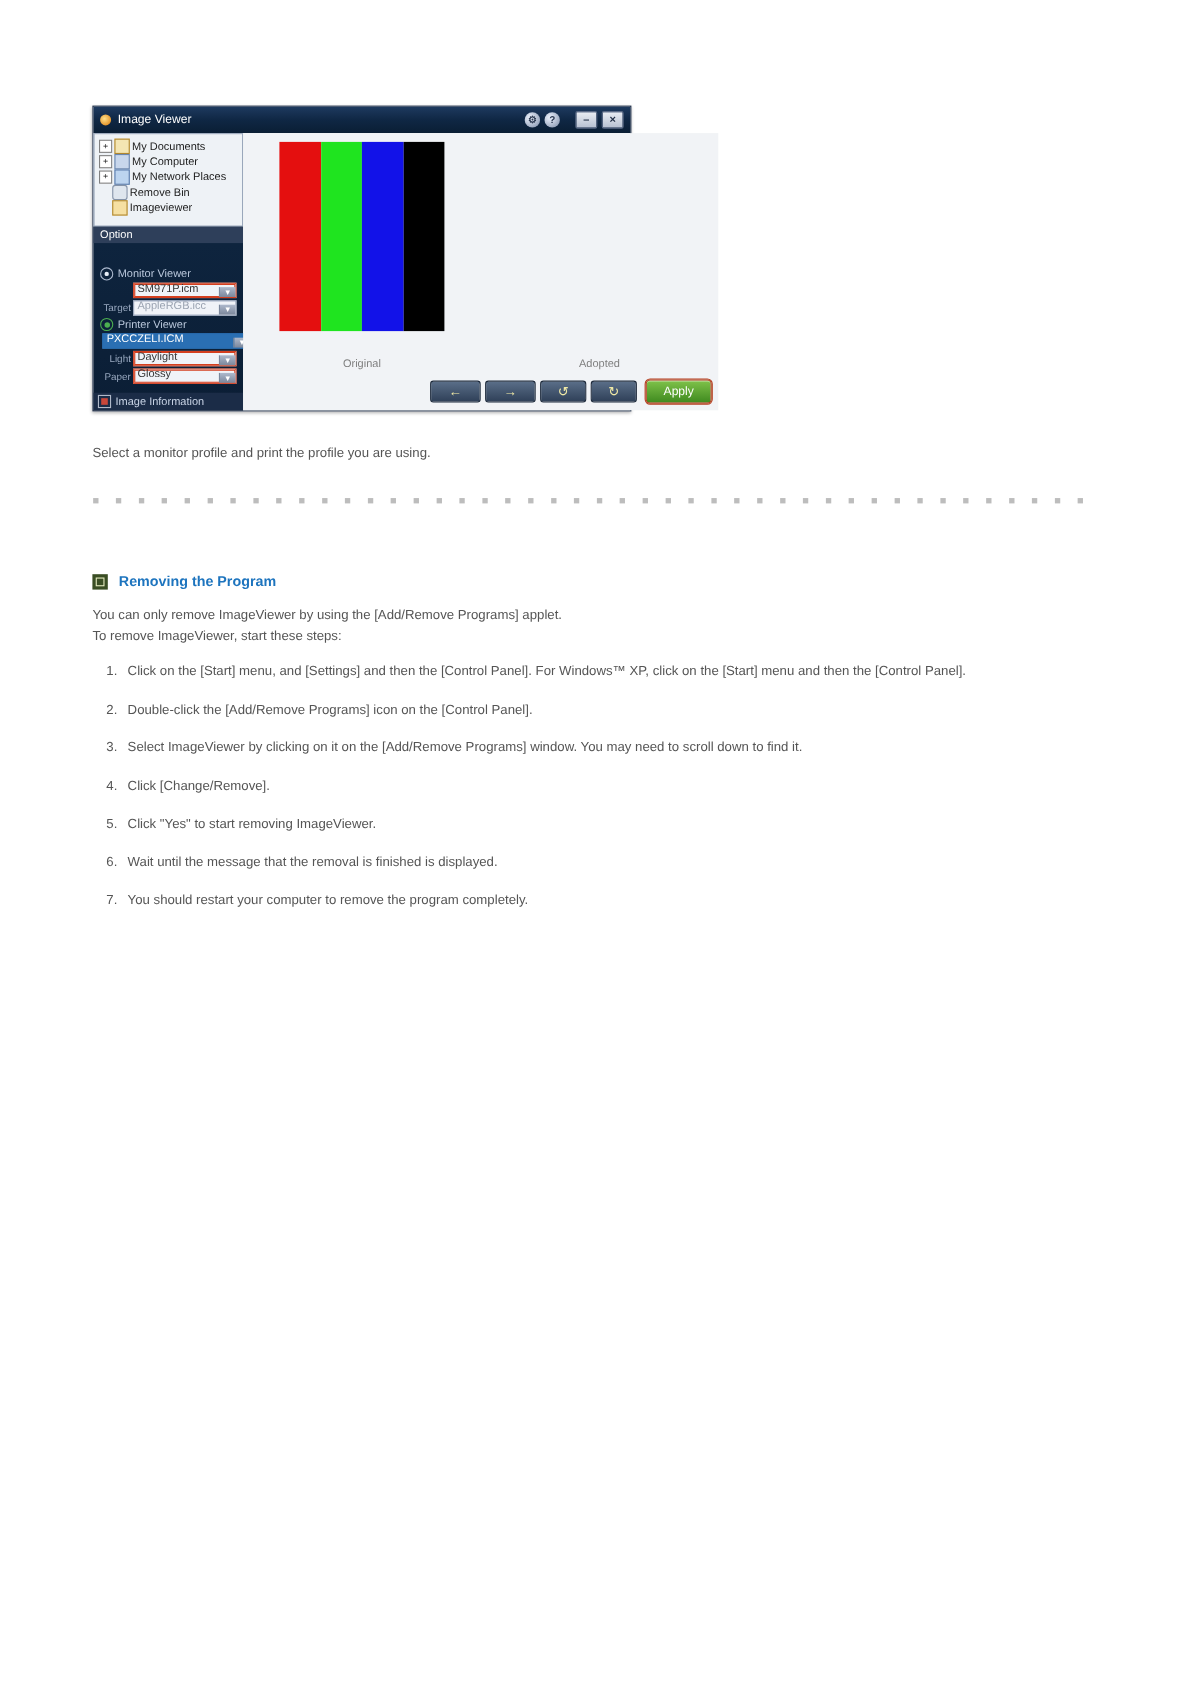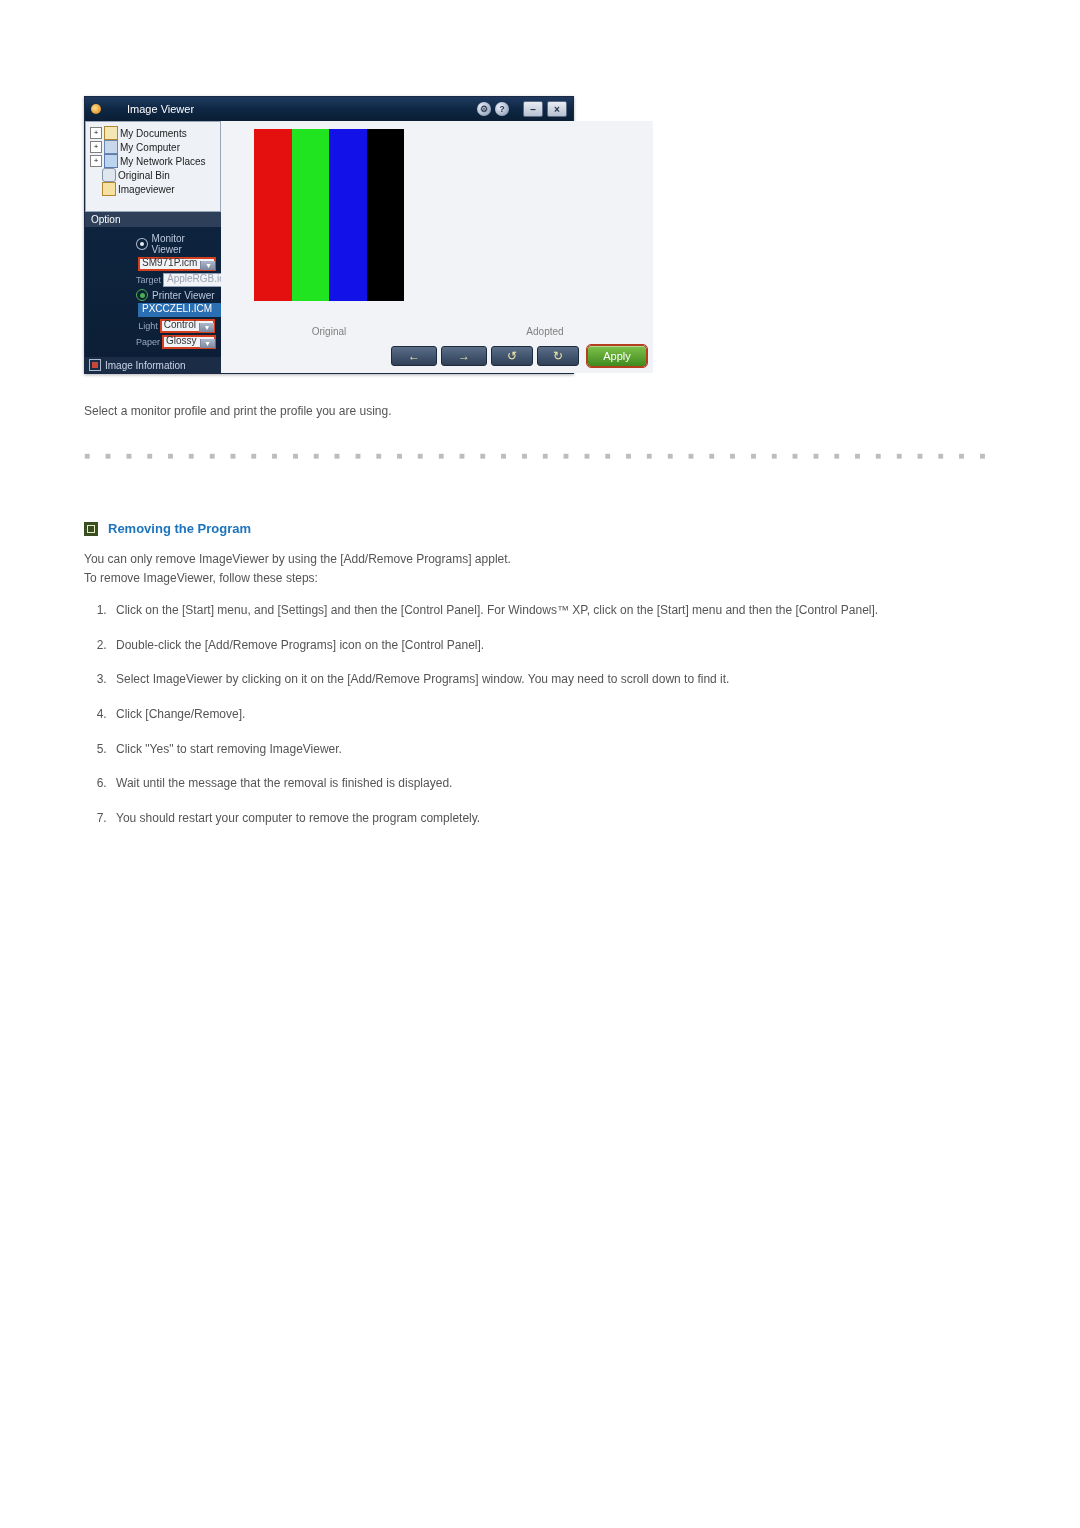--- a/index.html
+++ b/index.html
@@ -4,41 +4,41 @@
 <style>
   html, body { margin: 0; padding: 0; font-family: Verdana, Geneva, sans-serif; font-size: 12px; color: #333; }
   .page { width: 1080px; min-height: 1528px; background: #fff; padding: 96px 84px 60px 84px; box-sizing: border-box; }
 
   .step-heading { color: #c94a18; font-weight: bold; font-size: 13px; margin-bottom: 20px; }
 
   
   .app-window { width: 488px; border: 1px solid #1b2a44; background: #fff; box-shadow: 0 1px 3px rgba(0,0,0,.3); }
   .titlebar { display: flex; align-items: center; background: linear-gradient(#1e3a5f, #0f2744, #0a1e34); color: #fff; font-size: 11px; padding: 3px 6px; height: 18px; }
   .titlebar .app-icon { width: 10px; height: 10px; background: radial-gradient(circle at 40% 40%, #ffe08a, #d97706); border-radius: 50%; margin-right: 6px; }
-  .titlebar .title-text { flex: 0 0 auto; margin-left: 20px; }
+  .titlebar .title-text { flex: 0 0 auto; }
   .titlebar .spacer { flex: 1; }
   .title-btn { width: 14px; height: 14px; border-radius: 50%; margin-left: 4px; display: inline-flex; align-items: center; justify-content: center; font-size: 9px; font-weight: bold; }
   .tb-round { background: radial-gradient(circle at 35% 35%, #eef4ff, #7a8aa5); color: #2c3a52; }
   .tb-sq { width: 18px; height: 14px; border-radius: 2px; background: linear-gradient(#e8ecf2, #b7c1d2); border: 1px solid #5a6a86; margin-left: 4px; display:inline-flex; align-items:center; justify-content:center; font-size:10px; font-weight:bold; color:#1f2d44; }
 
   .app-body { display: flex; height: 252px; }
   .sidebar { width: 136px; background: linear-gradient(#102844, #0b1e35); display: flex; flex-direction: column; font-size: 10px; }
   .tree-area { background: #eef2f6; border: 1px solid #9aa7bb; margin: 0; padding: 4px 2px; height: 118px; overflow: hidden; }
   .tree-row { display:flex; align-items:center; padding: 0 2px; white-space: nowrap; color:#1a1a1a; }
   .exp { width:10px; height:10px; border:1px solid #808080; display:inline-flex; align-items:center; justify-content:center; font-size:8px; line-height:1; margin-right:2px; background:#fff; }
   .exp-blank { width:12px; display:inline-block; }
   .t-ico { width:12px; height:12px; margin-right:2px; display:inline-block; background:#f4d38c; border:1px solid #b0872f; }
   .t-ico.docs { background:#f4e6b3; }
   .t-ico.comp { background:#c8d7ec; border-color:#6b86ad; }
   .t-ico.net  { background:#bcd4ef; border-color:#5a7bab; }
   .t-ico.bin  { background:#dfe6ee; border-color:#8593a8; border-radius:3px; }
   .t-ico.fold { background:#f6e0a2; }
 
   .option-header { background: #2e3f5a; color:#fff; padding: 2px 6px; font-size: 10px; }
-  .option-body  { padding: 4px 6px 6px 6px; color:#c7d2e2;margin-left:45px; }
+  .option-body  { padding: 20px 6px 6px 6px; color:#c7d2e2; }
   .radio-row { display:flex; align-items:center; margin: 2px 0; }
   .radio-dot { width:10px; height:10px; border-radius:50%; border:1px solid #aebbd0; margin-right:4px; display:inline-flex; align-items:center; justify-content:center; }
   .radio-dot.sel::after { content:""; width:4px; height:4px; border-radius:50%; background:#e7edf6; }
   .radio-dot.green { border-color:#4caf50; }
   .radio-dot.green::after { background:#4caf50; width:5px; height:5px; content:""; border-radius:50%; }
   .radio-row .lbl { font-size:10px; color:#b9c7db; }
 
   .field-row { display:flex; align-items:center; margin:2px 0 2px 0; }
   .field-label { width:28px; font-size:9px; color:#98a8bf; margin-right:2px; text-align:right; }
   .combo { flex:1; height:14px; background:#f0f3f8; border:1px solid #93a1b8; display:flex; align-items:flex-end; font-size:10px; color:#333; box-sizing:border-box; }
@@ -116,21 +116,21 @@
             <span>My Computer</span>
           </div>
           <div class="tree-row">
             <span class="exp">+</span>
             <span class="t-ico net"></span>
             <span>My Network Places</span>
           </div>
           <div class="tree-row">
             <span class="exp-blank"></span>
             <span class="t-ico bin"></span>
-            <span>Original Bin</span>
+            <span>Remove Bin</span>
           </div>
           <div class="tree-row">
             <span class="exp-blank"></span>
             <span class="t-ico fold"></span>
             <span>Imageviewer</span>
           </div>
         </div>
 
         <div class="option-header">Option</div>
         <div class="option-body">
@@ -160,21 +160,21 @@
           <div class="field-row">
             <span class="field-label"></span>
             <div class="combo hl-blue">
               <span class="combo-val">PXCCZELI.ICM</span>
               <span class="combo-btn">▾</span>
             </div>
           </div>
           <div class="field-row">
             <span class="field-label">Light</span>
             <div class="combo hl-red">
-              <span class="combo-val">Control</span>
+              <span class="combo-val">Daylight</span>
               <span class="combo-btn">▾</span>
             </div>
           </div>
           <div class="field-row">
             <span class="field-label">Paper</span>
             <div class="combo hl-red">
               <span class="combo-val">Glossy</span>
               <span class="combo-btn">▾</span>
             </div>
           </div>
@@ -222,21 +222,21 @@
 
   <div class="dots-divider">■ ■ ■ ■ ■ ■ ■ ■ ■ ■ ■ ■ ■ ■ ■ ■ ■ ■ ■ ■ ■ ■ ■ ■ ■ ■ ■ ■ ■ ■ ■ ■ ■ ■ ■ ■ ■ ■ ■ ■ ■ ■ ■ ■ ■</div>
 
   <div class="section-heading">
     <span class="section-icon"></span>
     <span class="section-title">Removing the Program</span>
   </div>
 
   <div class="para">
     <span>You can only remove ImageViewer by using the [Add/Remove Programs] applet.</span><br>
-    <span>To remove ImageViewer, follow these steps:</span>
+    <span>To remove ImageViewer, start these steps:</span>
   </div>
 
   <ol class="steps">
     <li>Click on the [Start] menu, and [Settings] and then the [Control Panel]. For Windows™ XP, click on the [Start] menu and then the [Control Panel].</li>
     <li>Double-click the [Add/Remove Programs] icon on the [Control Panel].</li>
     <li>Select ImageViewer by clicking on it on the [Add/Remove Programs] window. You may need to scroll down to find it.</li>
     <li>Click [Change/Remove].</li>
     <li>Click "Yes" to start removing ImageViewer.</li>
     <li>Wait until the message that the removal is finished is displayed.</li>
     <li>You should restart your computer to remove the program completely.</li>

